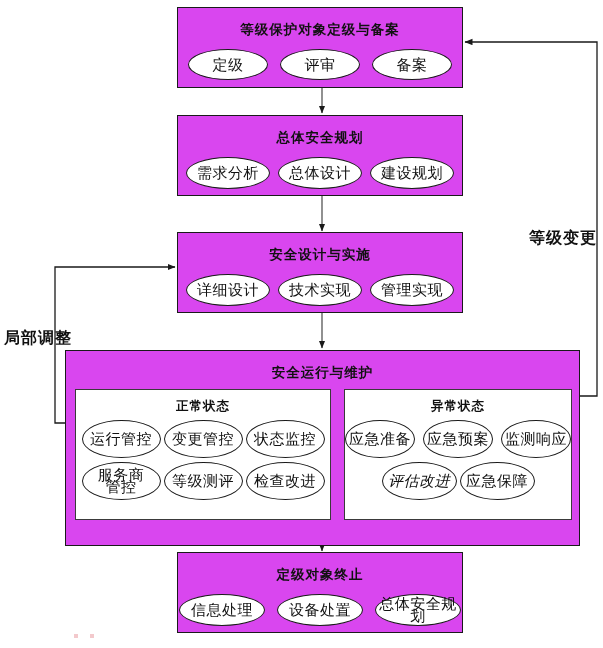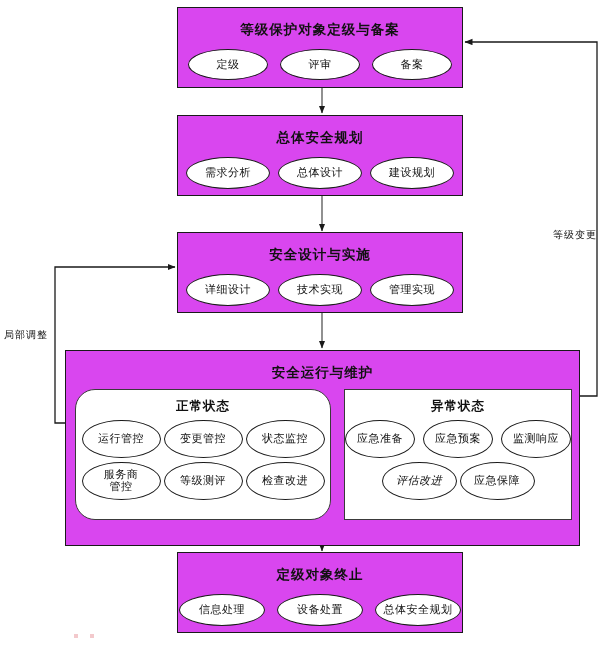--- a/index.html
+++ b/index.html
@@ -22,33 +22,33 @@
   }
   .ellipse-row{
     position:absolute;display:flex;justify-content:center;
     align-items:center;left:0;right:0;
   }
   .node{
     box-sizing:border-box;
     border:1.4px solid #1a1a1a;border-radius:50%;
     background:#fff;display:flex;align-items:center;
     justify-content:center;text-align:center;
-    font-size:11px;line-height:12px;color:#111;
+    font-size:15px;line-height:12px;color:#111;
     letter-spacing:.5px;
   }
   .panel{
     position:absolute;box-sizing:border-box;
     border:1.6px solid #3a3a3a;background:#ffffff;
   }
   .panel-title{
     position:absolute;left:0;right:0;text-align:center;
     font-weight:bold;font-size:12.5px;letter-spacing:1px;color:#111;
   }
   .side-label{
-    position:absolute;font-size:10px;font-weight:normal;
+    position:absolute;font-size:16px;font-weight:bold;
     letter-spacing:1px;color:#111;white-space:nowrap;
   }
   .speck{position:absolute;width:4px;height:4px;background:#f3c9cc;}
 </style>
 </head>
 <body>
 
 <div id="canvas">
 
   <svg class="lines" viewBox="0 0 603 648">
@@ -95,21 +95,21 @@
     <div class="ellipse-row" style="top:41px;gap:8px;">
       <div class="node" style="width:84px;height:32px;">详细设计</div>
       <div class="node" style="width:84px;height:32px;">技术实现</div>
       <div class="node" style="width:84px;height:32px;">管理实现</div>
     </div>
   </div>
 
   <div class="stage" style="left:65px;top:350px;width:515px;height:196px;">
     <div class="stage-title" style="top:13px;">安全运行与维护</div>
 
-    <div class="panel" style="left:9px;top:38px;width:256px;height:131px;border-radius:20px;">
+    <div class="panel" style="left:9px;top:38px;width:256px;height:131px;">
       <div class="panel-title" style="top:8px;">正常状态</div>
       <div class="ellipse-row" style="top:30px;gap:3px;">
         <div class="node" style="width:79px;height:38px;">运行管控</div>
         <div class="node" style="width:79px;height:38px;">变更管控</div>
         <div class="node" style="width:79px;height:38px;">状态监控</div>
       </div>
       <div class="ellipse-row" style="top:72px;gap:3px;">
         <div class="node" style="width:79px;height:38px;white-space:pre-line;">服务商
 管控</div>
         <div class="node" style="width:79px;height:38px;">等级测评</div>

